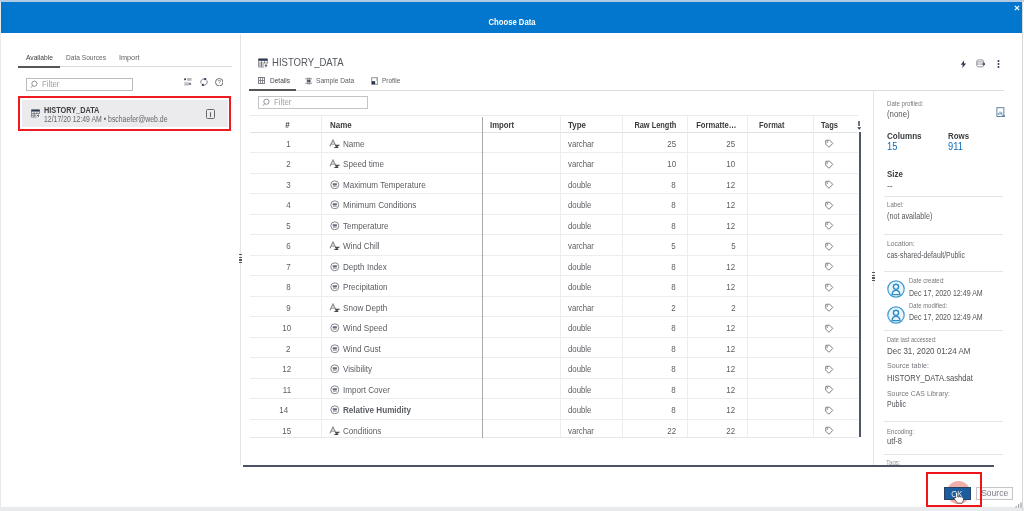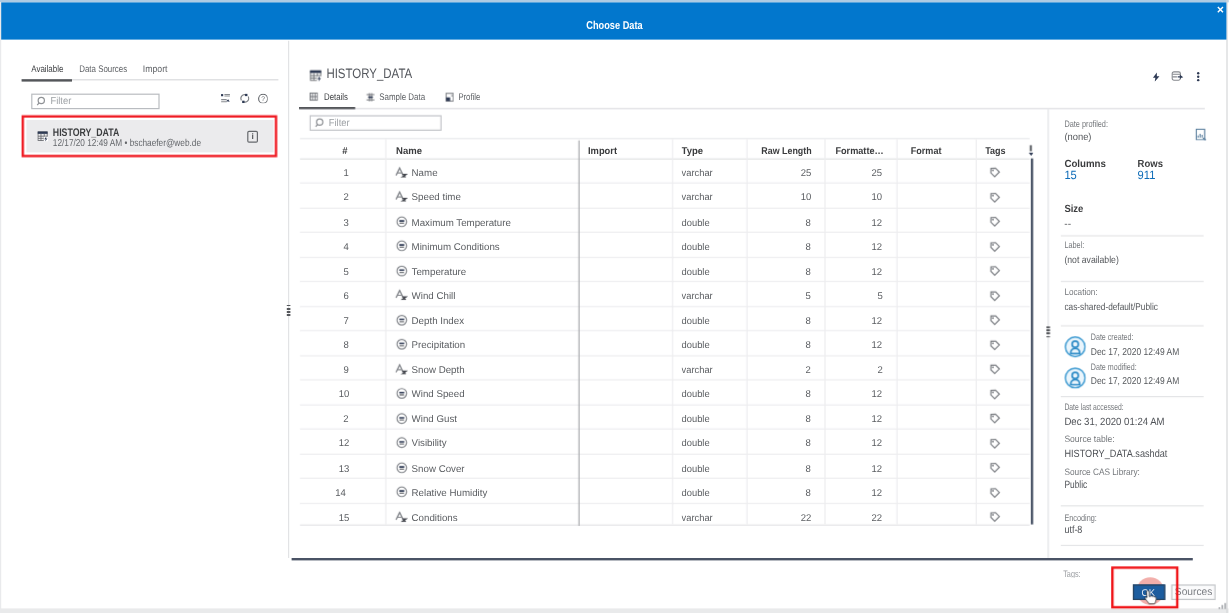--- a/index.html
+++ b/index.html
@@ -298,42 +298,42 @@
 </svg>
 <div style="position:absolute;left:342.7px;top:365.29999999999995px;font-size:8.2px;font-weight:normal;color:#5a5d61;white-space:nowrap;transform:scaleX(0.990) translateZ(0);transform-origin:left top;line-height:1.1;">Visibility</div>
 <div style="position:absolute;left:567.5px;top:365.29999999999995px;font-size:8.2px;font-weight:normal;color:#5a5d61;white-space:nowrap;transform:scaleX(0.950) translateZ(0);transform-origin:left top;line-height:1.1;">double</div>
 <div style="position:absolute;left:665.3px;width:10.6px;text-align:right;top:365.29999999999995px;font-size:8.2px;font-weight:normal;color:#5a5d61;white-space:nowrap;transform:scaleX(0.970) translateZ(0);transform-origin:right top;line-height:1.1;">8</div>
 <div style="position:absolute;left:720.4px;width:15.1px;text-align:right;top:365.29999999999995px;font-size:8.2px;font-weight:normal;color:#5a5d61;white-space:nowrap;transform:scaleX(0.970) translateZ(0);transform-origin:right top;line-height:1.1;">12</div>
 <svg class="abs" style="left:823.5px;top:364.6px" width="10" height="10" viewBox="0 0 10 10">
 <path d="M5.6 1.2 L8.8 4.4 L4.9 8.3 L1.7 5.1 L1.8 1.3 Z" fill="none" stroke="#7b7e83" stroke-width="1"></path>
 <circle cx="3.4" cy="3" r="0.8" fill="#7b7e83"></circle>
 </svg>
 <div class="rowsep" style="top:377.9px"></div>
-<div style="position:absolute;left:275.7px;width:15.1px;text-align:right;top:385.79999999999995px;font-size:8.2px;font-weight:normal;color:#5a5d61;white-space:nowrap;transform:scaleX(0.970) translateZ(0);transform-origin:right top;line-height:1.1;">13</div>
+<div style="position:absolute;left:275.7px;width:15.1px;text-align:right;top:385.79999999999995px;font-size:8.2px;font-weight:normal;color:#5a5d61;white-space:nowrap;transform:scaleX(0.970) translateZ(0);transform-origin:right top;line-height:1.1;">11</div>
 <svg class="abs" style="left:329.5px;top:384.5px" width="10" height="10" viewBox="0 0 10 10">
 <circle cx="4.8" cy="4.8" r="4" fill="none" stroke="#84878c" stroke-width="1"></circle>
 <path d="M2.7 4.1 h4.2" stroke="#2e3a54" stroke-width="1.3"></path>
 <path d="M2.9 6 h3.8" stroke="#6e7176" stroke-width="1.1"></path>
 </svg>
-<div style="position:absolute;left:342.7px;top:385.79999999999995px;font-size:8.2px;font-weight:normal;color:#5a5d61;white-space:nowrap;transform:scaleX(0.990) translateZ(0);transform-origin:left top;line-height:1.1;">Snow Cover</div>
+<div style="position:absolute;left:342.7px;top:385.79999999999995px;font-size:8.2px;font-weight:normal;color:#5a5d61;white-space:nowrap;transform:scaleX(0.990) translateZ(0);transform-origin:left top;line-height:1.1;">Import Cover</div>
 <div style="position:absolute;left:567.5px;top:385.79999999999995px;font-size:8.2px;font-weight:normal;color:#5a5d61;white-space:nowrap;transform:scaleX(0.950) translateZ(0);transform-origin:left top;line-height:1.1;">double</div>
 <div style="position:absolute;left:665.3px;width:10.6px;text-align:right;top:385.79999999999995px;font-size:8.2px;font-weight:normal;color:#5a5d61;white-space:nowrap;transform:scaleX(0.970) translateZ(0);transform-origin:right top;line-height:1.1;">8</div>
 <div style="position:absolute;left:720.4px;width:15.1px;text-align:right;top:385.79999999999995px;font-size:8.2px;font-weight:normal;color:#5a5d61;white-space:nowrap;transform:scaleX(0.970) translateZ(0);transform-origin:right top;line-height:1.1;">12</div>
 <svg class="abs" style="left:823.5px;top:385.1px" width="10" height="10" viewBox="0 0 10 10">
 <path d="M5.6 1.2 L8.8 4.4 L4.9 8.3 L1.7 5.1 L1.8 1.3 Z" fill="none" stroke="#7b7e83" stroke-width="1"></path>
 <circle cx="3.4" cy="3" r="0.8" fill="#7b7e83"></circle>
 </svg>
 <div class="rowsep" style="top:398.4px"></div>
 <div style="position:absolute;left:275.7px;width:15.1px;text-align:center;top:406.29999999999995px;font-size:8.2px;font-weight:normal;color:#5a5d61;white-space:nowrap;transform:scaleX(0.970) translateZ(0);transform-origin:right top;line-height:1.1;">14</div>
 <svg class="abs" style="left:329.5px;top:405.0px" width="10" height="10" viewBox="0 0 10 10">
 <circle cx="4.8" cy="4.8" r="4" fill="none" stroke="#84878c" stroke-width="1"></circle>
 <path d="M2.7 4.1 h4.2" stroke="#2e3a54" stroke-width="1.3"></path>
 <path d="M2.9 6 h3.8" stroke="#6e7176" stroke-width="1.1"></path>
 </svg>
-<div style="position:absolute;left:342.7px;top:406.29999999999995px;font-size:8.2px;font-weight:normal;color:#5a5d61;white-space:nowrap;transform:scaleX(0.990) translateZ(0);transform-origin:left top;line-height:1.1;">Relative Humidity</div>
+<div style="position:absolute;left:342.7px;top:406.29999999999995px;font-size:8.2px;font-weight:bold;color:#5a5d61;white-space:nowrap;transform:scaleX(0.990) translateZ(0);transform-origin:left top;line-height:1.1;">Relative Humidity</div>
 <div style="position:absolute;left:567.5px;top:406.29999999999995px;font-size:8.2px;font-weight:normal;color:#5a5d61;white-space:nowrap;transform:scaleX(0.950) translateZ(0);transform-origin:left top;line-height:1.1;">double</div>
 <div style="position:absolute;left:665.3px;width:10.6px;text-align:right;top:406.29999999999995px;font-size:8.2px;font-weight:normal;color:#5a5d61;white-space:nowrap;transform:scaleX(0.970) translateZ(0);transform-origin:right top;line-height:1.1;">8</div>
 <div style="position:absolute;left:720.4px;width:15.1px;text-align:right;top:406.29999999999995px;font-size:8.2px;font-weight:normal;color:#5a5d61;white-space:nowrap;transform:scaleX(0.970) translateZ(0);transform-origin:right top;line-height:1.1;">12</div>
 <svg class="abs" style="left:823.5px;top:405.6px" width="10" height="10" viewBox="0 0 10 10">
 <path d="M5.6 1.2 L8.8 4.4 L4.9 8.3 L1.7 5.1 L1.8 1.3 Z" fill="none" stroke="#7b7e83" stroke-width="1"></path>
 <circle cx="3.4" cy="3" r="0.8" fill="#7b7e83"></circle>
 </svg>
 <div class="rowsep" style="top:418.9px"></div>
 <div style="position:absolute;left:275.7px;width:15.1px;text-align:right;top:426.79999999999995px;font-size:8.2px;font-weight:normal;color:#5a5d61;white-space:nowrap;transform:scaleX(0.970) translateZ(0);transform-origin:right top;line-height:1.1;">15</div>
 <svg class="abs" style="left:329px;top:425.5px" width="11" height="9" viewBox="0 0 11 9">
@@ -400,28 +400,28 @@
 <div style="position:absolute;left:886.9px;top:336.2px;font-size:7.8px;font-weight:normal;color:#75787c;white-space:nowrap;transform:scaleX(0.726) translateZ(0);transform-origin:left top;line-height:1.1;">Date last accessed:</div>
 <div style="position:absolute;left:886.9px;top:347.1px;font-size:8.8px;font-weight:normal;color:#4e5156;white-space:nowrap;transform:scaleX(0.908) translateZ(0);transform-origin:left top;line-height:1.1;">Dec 31, 2020 01:24 AM</div>
 <div style="position:absolute;left:886.9px;top:361.7px;font-size:7.8px;font-weight:normal;color:#75787c;white-space:nowrap;transform:scaleX(0.912) translateZ(0);transform-origin:left top;line-height:1.1;">Source table:</div>
 <div style="position:absolute;left:886.9px;top:374px;font-size:8.8px;font-weight:normal;color:#4e5156;white-space:nowrap;transform:scaleX(0.866) translateZ(0);transform-origin:left top;line-height:1.1;">HISTORY_DATA.sashdat</div>
 <div style="position:absolute;left:886.9px;top:390.2px;font-size:7.8px;font-weight:normal;color:#75787c;white-space:nowrap;transform:scaleX(0.885) translateZ(0);transform-origin:left top;line-height:1.1;">Source CAS Library:</div>
 <div style="position:absolute;left:886.9px;top:400.3px;font-size:8.8px;font-weight:normal;color:#4e5156;white-space:nowrap;transform:scaleX(0.792) translateZ(0);transform-origin:left top;line-height:1.1;">Public</div>
 <div class="hdiv" style="left:884px;top:420.5px;width:119px"></div>
 <div style="position:absolute;left:886.9px;top:428px;font-size:7.8px;font-weight:normal;color:#75787c;white-space:nowrap;transform:scaleX(0.780) translateZ(0);transform-origin:left top;line-height:1.1;">Encoding:</div>
 <div style="position:absolute;left:886.9px;top:437.3px;font-size:8.8px;font-weight:normal;color:#4e5156;white-space:nowrap;transform:scaleX(0.850) translateZ(0);transform-origin:left top;line-height:1.1;">utf-8</div>
 <div class="hdiv" style="left:884px;top:454px;width:119px"></div>
-<div class="abs" style="left:886px;top:474px;width:40px;height:7px;overflow:hidden">
+<div class="abs" style="left:886px;top:458px;width:40px;height:7px;overflow:hidden">
     <div style="font-size:7.8px;color:#9a9da1;transform:scaleX(0.78) translateZ(0);transform-origin:left top">Tags:</div>
   </div>
 
 <div class="abs" style="left:243px;top:464.6px;width:751px;height:2.2px;background:#4a5365"></div>
 <div class="abs" style="left:946.5px;top:481px;width:23px;height:23px;border-radius:50%;background:#f2aeaa"></div>
 <div class="abs" style="left:943.5px;top:487px;width:27.3px;height:13px;background:#1c5d9f;border:1px solid #27435f"></div>
 <div style="position:absolute;left:948.1px;width:17.8px;text-align:center;top:489.6px;font-size:8.2px;font-weight:normal;color:#e8eef5;white-space:nowrap;transform:scaleX(0.950) translateZ(0);transform-origin:center top;line-height:1.1;">OK</div>
 <div class="abs" style="left:975.7px;top:487px;width:37px;height:13px;background:#fbfbfc;border:1px solid #c3c6c9"></div>
-<div style="position:absolute;left:977.5px;width:33.4px;text-align:center;top:489.4px;font-size:8.8px;font-weight:normal;color:#7b7e83;white-space:nowrap;transform:scaleX(0.970) translateZ(0);transform-origin:center top;line-height:1.1;">Sources</div>
+<div style="position:absolute;left:977.5px;width:33.4px;text-align:center;top:489.4px;font-size:8.8px;font-weight:normal;color:#7b7e83;white-space:nowrap;transform:scaleX(0.970) translateZ(0);transform-origin:center top;line-height:1.1;">Source</div>
 <div class="abs" style="left:926px;top:471.5px;width:55.7px;height:35px;border:2.5px solid #f01418"></div>
 <svg class="abs" style="left:952.5px;top:491px" width="11" height="14" viewBox="0 0 13 16">
 <path d="M4.2 1.2 c0.9 0 1.4 0.6 1.4 1.4 v4.2 l0.9 0.1 c0 0 0.6 -0.8 1.5 -0.6 0.6 0.1 0.9 0.5 0.9 0.5 s0.7 -0.4 1.4 -0.1 c0.6 0.3 0.7 0.7 0.7 0.7 s1.3 -0.1 1.5 1 c0.1 0.9 -0.3 2.6 -0.8 3.8 -0.4 1 -0.9 1.9 -0.9 1.9 l-5.5 0 c0 0 -0.4 -1 -1.3 -2 C3.2 11.1 1.9 9.8 1.6 9.2 1.3 8.6 1.5 7.9 2.1 7.6 c0.7 -0.3 1.3 0.3 1.3 0.3 l-0.6 -5.2 c0 -0.9 0.5 -1.5 1.4 -1.5 z" fill="#fff" stroke="#2b2b2b" stroke-width="0.8"></path>
 </svg>
 <svg class="abs" style="left:1014.5px;top:502px" width="7" height="6" viewBox="0 0 7 6">
     <path d="M6 0.5 v5 M3.6 2.2 v3.3 M1.2 4 v1.5" stroke="#989ba0" stroke-width="1.2"></path>
   </svg>
 </body></html>

